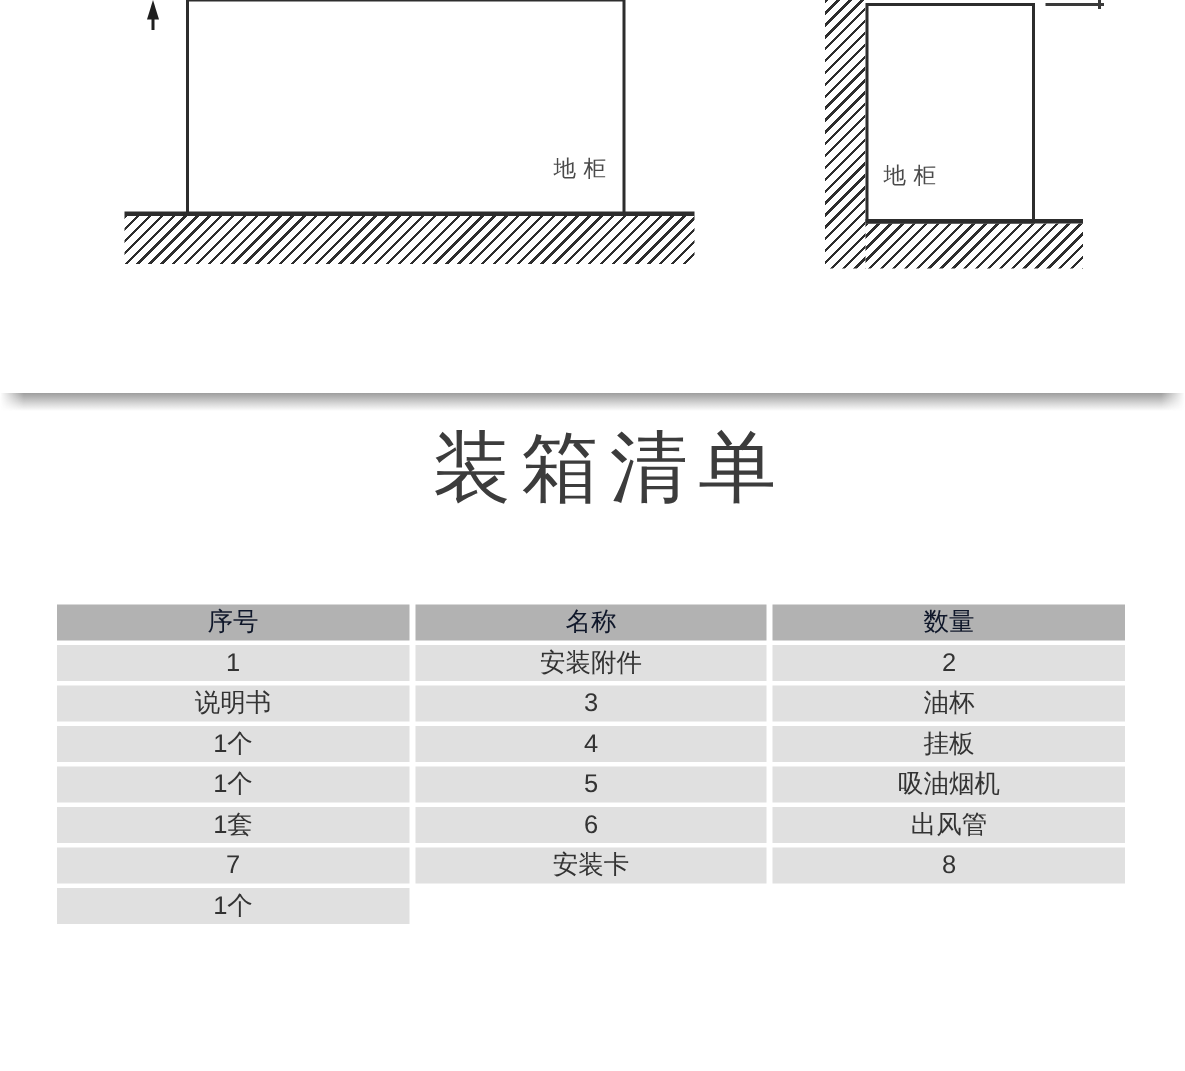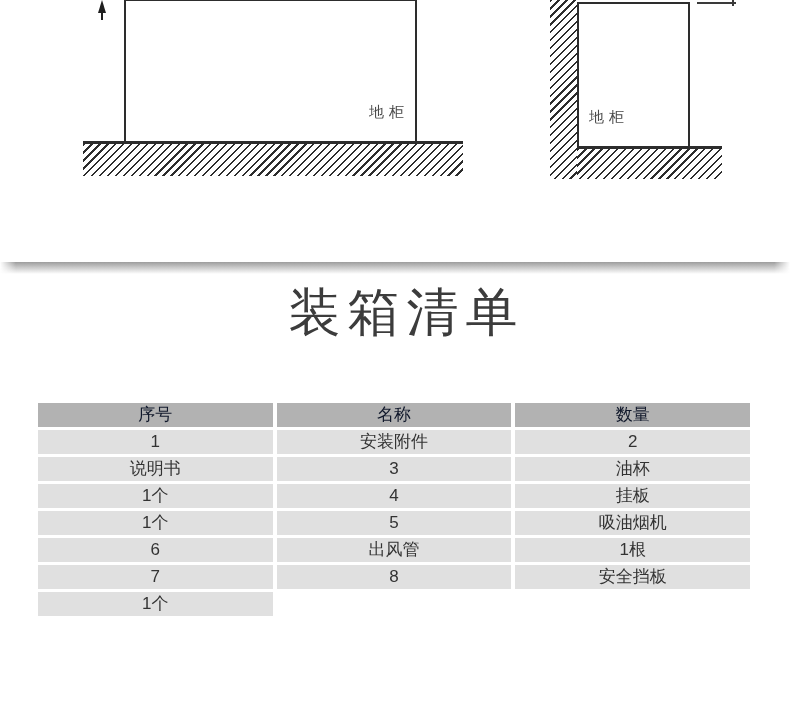--- a/index.html
+++ b/index.html
@@ -161,25 +161,25 @@
     <div class="cell td">3</div>
     <div class="cell td">油杯</div>
     <div class="cell td">1个</div>
 
     <div class="cell td">4</div>
     <div class="cell td">挂板</div>
     <div class="cell td">1个</div>
 
     <div class="cell td">5</div>
     <div class="cell td">吸油烟机</div>
+    <div class="cell td">1套</div>
 
     <div class="cell td">6</div>
     <div class="cell td">出风管</div>
-    <div class="cell td">1根</div>
 
     <div class="cell td">7</div>
+    <div class="cell td">安装卡</div>
 
     <div class="cell td">8</div>
-    <div class="cell td">安全挡板</div>
     <div class="cell td">1个</div>
   </div>
 
 </div>
 
 </body></html>

